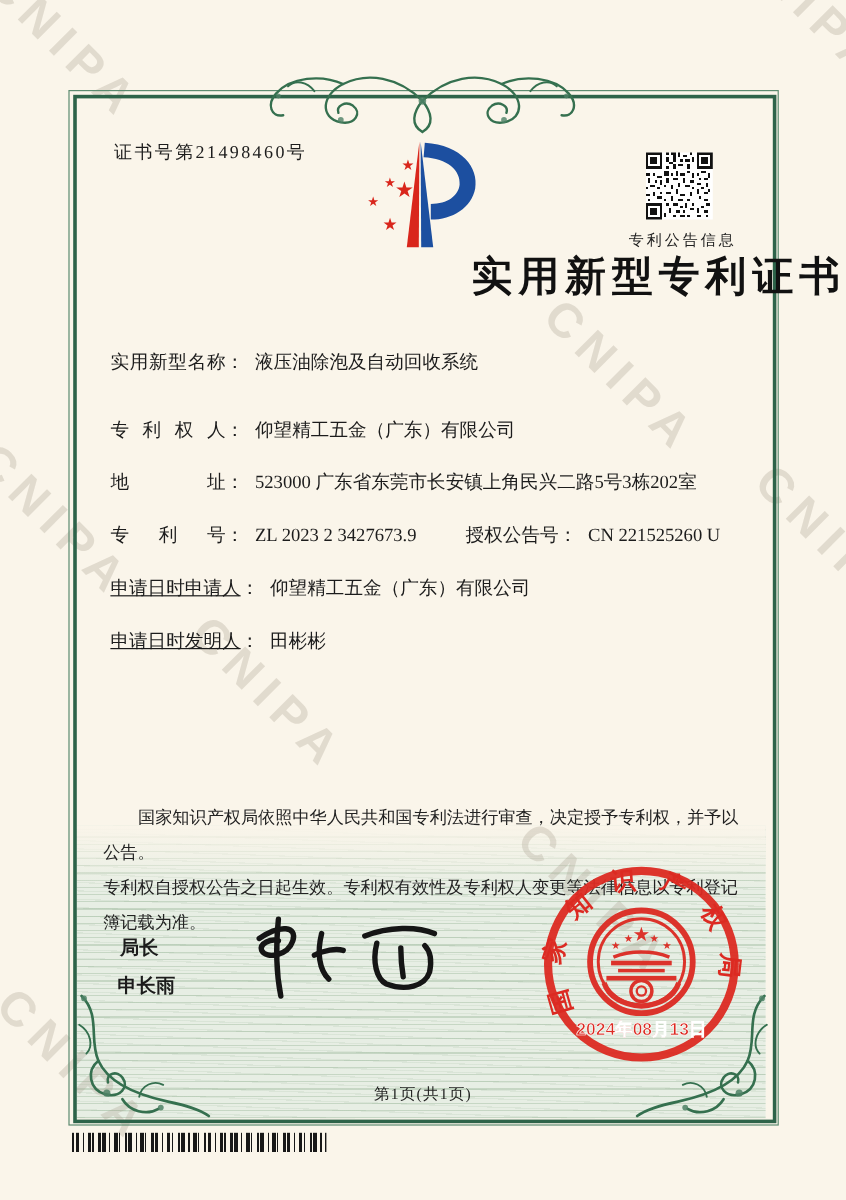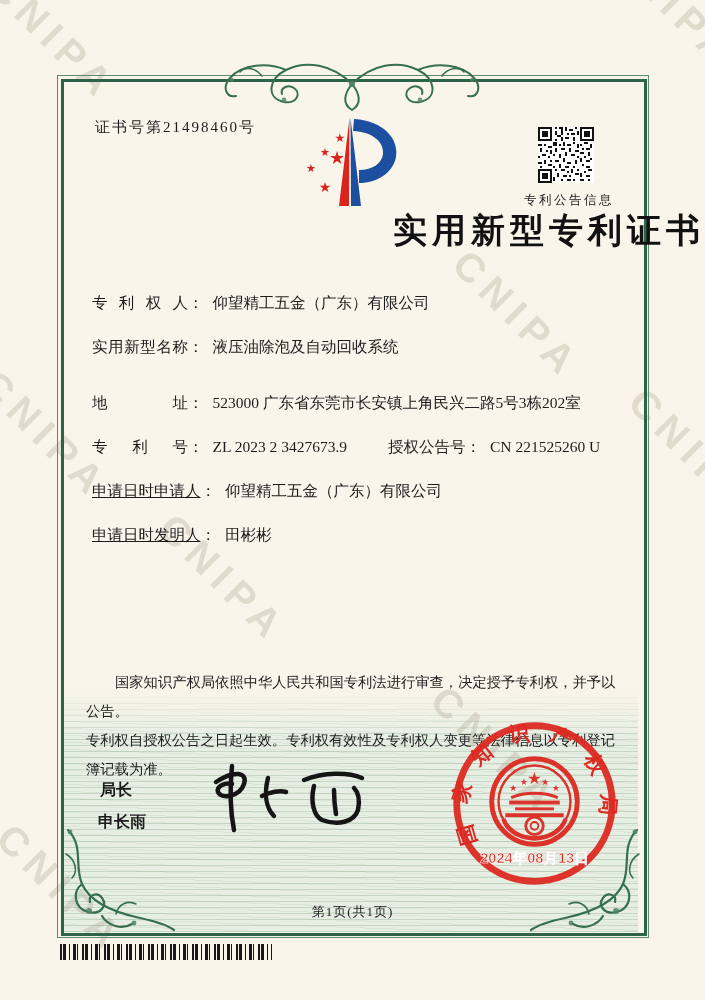--- a/index.html
+++ b/index.html
@@ -163,25 +163,25 @@
       <rect x="1" y="23" width="5" height="5" fill="#fff"></rect>
       <rect x="2" y="24" width="3" height="3"></rect>
     <path d="M9,0h1v1h-1z M11,0h2v1h-2z M9,2h1v2h-1z M12,1h1v3h-1z M10,4h2v1h-2z M9,6h1v1h-1z M12,5h1v2h-1z M14,0h1v2h-1z M16,1h2v1h-2z M19,0h1v1h-1z M15,3h1v1h-1z M17,3h2v1h-2z M20,2h1v2h-1z M14,5h2v1h-2z M18,5h1v2h-1z M0,9h2v1h-2z M3,9h1v1h-1z M5,10h2v1h-2z M1,11h1v2h-1z M4,12h1v1h-1z M6,12h1v2h-1z M2,14h2v1h-2z M0,15h1v1h-1z M5,15h1v1h-1z M3,17h1v2h-1z M0,18h2v1h-2z M6,17h1v1h-1z M1,20h1v1h-1z M5,19h2v1h-2z M8,8h2v2h-2z M11,9h1v1h-1z M13,8h1v2h-1z M15,9h2v1h-2z M18,8h1v1h-1z M20,9h1v2h-1z M9,11h1v2h-1z M12,11h2v1h-2z M16,11h1v2h-1z M19,12h2v1h-2z M8,14h1v1h-1z M11,14h1v2h-1z M14,13h1v2h-1z M17,14h2v1h-2z M20,15h1v1h-1z M9,17h2v1h-2z M13,16h1v2h-1z M15,18h2v1h-2z M19,17h1v2h-1z M8,20h1v1h-1z M11,19h1v2h-1z M14,20h2v1h-2z M18,20h1v1h-1z M22,9h1v1h-1z M24,8h2v1h-2z M27,9h1v2h-1z M23,11h1v1h-1z M25,11h2v1h-2z M22,13h2v1h-2z M26,13h1v2h-1z M24,15h1v1h-1z M22,16h1v2h-1z M25,17h2v1h-2z M27,16h1v1h-1z M23,19h1v1h-1z M25,20h2v1h-2z M9,22h1v1h-1z M12,22h2v1h-2z M15,23h1v1h-1z M17,22h1v2h-1z M20,22h1v1h-1z M10,24h1v2h-1z M13,25h2v1h-2z M16,25h1v1h-1z M19,24h2v1h-2z M22,24h1v2h-1z M24,23h1v1h-1z M26,22h2v1h-2z M25,25h2v1h-2z M22,27h2v1h-2z M26,27h1v1h-1z M12,27h1v1h-1z M8,26h1v2h-1z M15,27h2v1h-2z M18,27h1v1h-1z"></path>
   </g>
 </svg>
 <div class="qr-caption">专利公告信息</div>
 
 <div class="title">实用新型专利证书</div>
 
 <div class="fields">
-  <div class="field-row">
-    <span class="flabel">专利权人</span><span class="fcolon">：</span><span class="fvalue">仰望精工五金（广东）有限公司</span>
-  </div>
   <div class="field-row gap-lg">
     <span class="flabel">实用新型名称</span><span class="fcolon">：</span><span class="fvalue">液压油除泡及自动回收系统</span>
+  </div>
+  <div class="field-row">
+    <span class="flabel">专利权人</span><span class="fcolon">：</span><span class="fvalue">仰望精工五金（广东）有限公司</span>
   </div>
   <div class="field-row">
     <span class="flabel">地址</span><span class="fcolon">：</span><span class="fvalue">523000 广东省东莞市长安镇上角民兴二路5号3栋202室</span>
   </div>
   <div class="field-row">
     <span class="flabel">专利号</span><span class="fcolon">：</span><span class="fvalue">ZL 2023 2 3427673.9</span>
     <span class="col2"><span>授权公告号</span><span class="fcolon">：</span><span>CN 221525260 U</span></span>
   </div>
   <div class="field-row">
     <span class="flabel wide">申请日时申请人</span><span class="fcolon">：</span><span class="fvalue">仰望精工五金（广东）有限公司</span>

